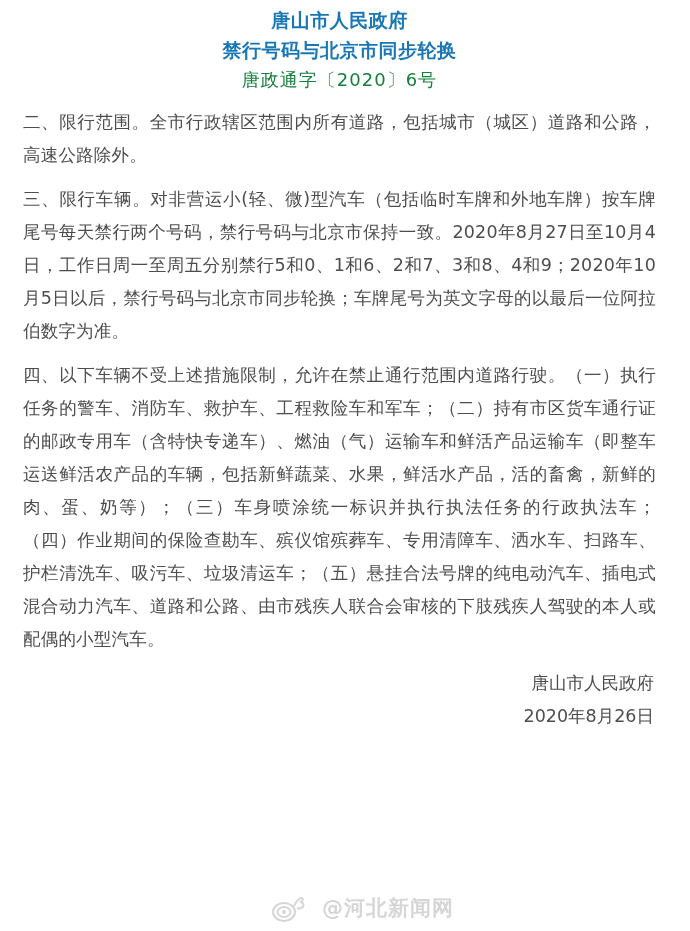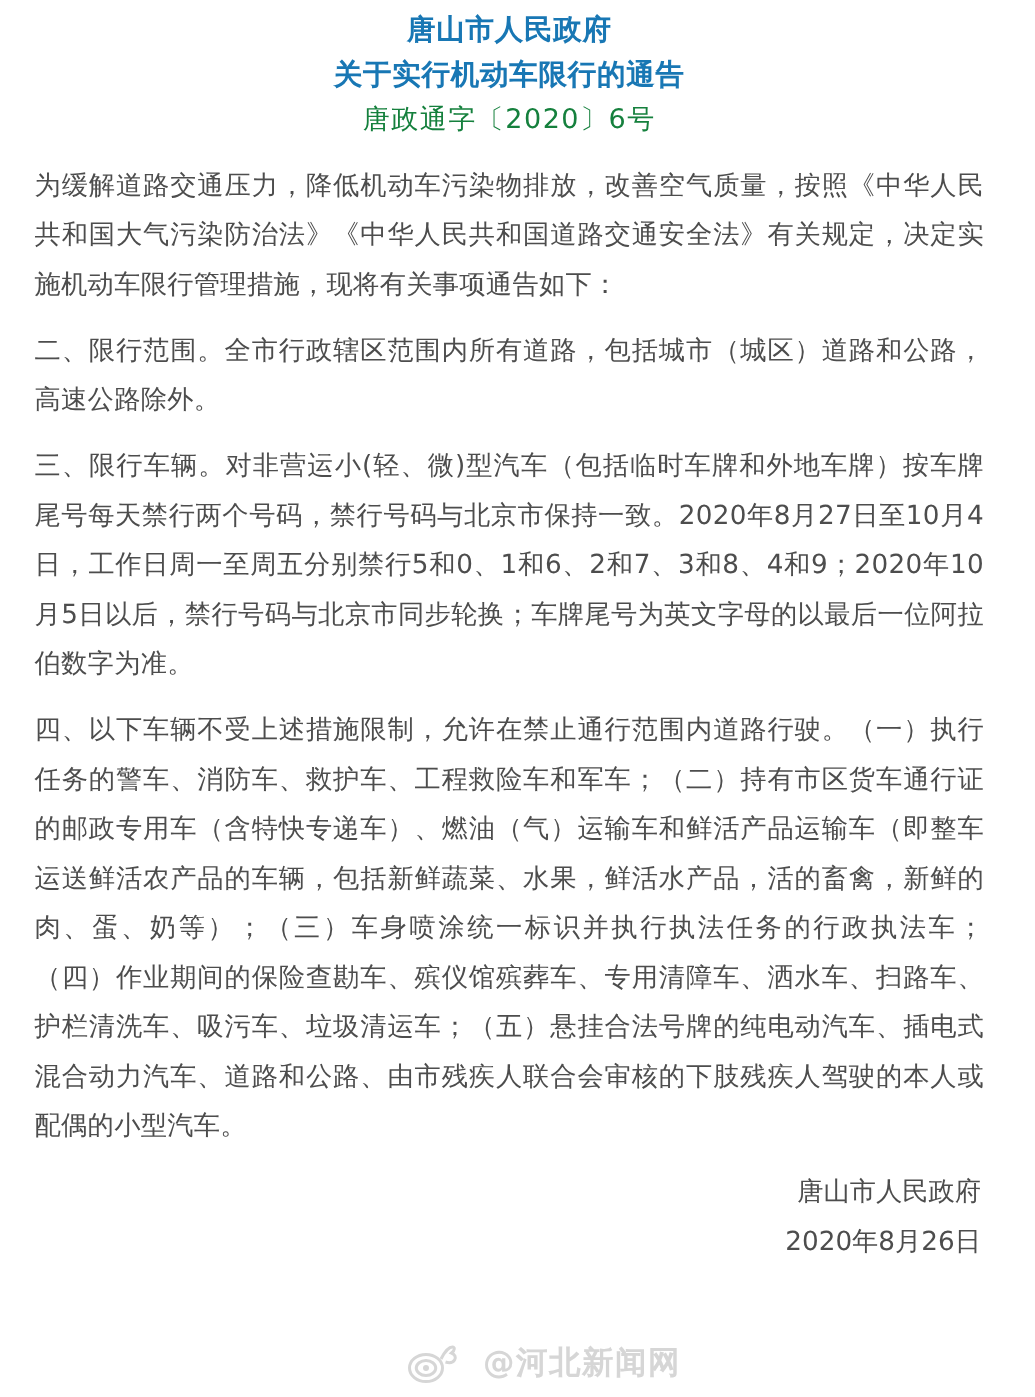--- a/index.html
+++ b/index.html
@@ -69,26 +69,25 @@
   }
   .watermark svg { display: block; }
 </style>
 </head>
 <body>
 
 <div class="doc">
 
   <header>
     <h1 class="title">唐山市人民政府</h1>
-    <h1 class="title">关于实行机动车限行的通告</h1>
+    <h1 class="title">禁行号码与北京市同步轮换</h1>
     <div class="doc-number">唐政通字〔2020〕6号</div>
   </header>
 
   <main class="body-text">
-    <p class="first">为缓解道路交通压力，降低机动车污染物排放，改善空气质量，按照《中华人民共和国大气污染防治法》《中华人民共和国道路交通安全法》有关规定，决定实施机动车限行管理措施，现将有关事项通告如下：</p>
     <p>二、限行范围。全市行政辖区范围内所有道路，包括城市（城区）道路和公路，高速公路除外。</p>
     <p>三、限行车辆。对非营运小(轻、微)型汽车（包括临时车牌和外地车牌）按车牌尾号每天禁行两个号码，禁行号码与北京市保持一致。2020年8月27日至10月4日，工作日周一至周五分别禁行5和0、1和6、2和7、3和8、4和9；2020年10月5日以后，禁行号码与北京市同步轮换；车牌尾号为英文字母的以最后一位阿拉伯数字为准。</p>
     <p>四、以下车辆不受上述措施限制，允许在禁止通行范围内道路行驶。（一）执行任务的警车、消防车、救护车、工程救险车和军车；（二）持有市区货车通行证的邮政专用车（含特快专递车）、燃油（气）运输车和鲜活产品运输车（即整车运送鲜活农产品的车辆，包括新鲜蔬菜、水果，鲜活水产品，活的畜禽，新鲜的肉、蛋、奶等）；（三）车身喷涂统一标识并执行执法任务的行政执法车；（四）作业期间的保险查勘车、殡仪馆殡葬车、专用清障车、洒水车、扫路车、护栏清洗车、吸污车、垃圾清运车；（五）悬挂合法号牌的纯电动汽车、插电式混合动力汽车、道路和公路、由市残疾人联合会审核的下肢残疾人驾驶的本人或配偶的小型汽车。</p>
 
     <div class="signature">
       <div>唐山市人民政府</div>
       <div>2020年8月26日</div>
     </div>
   </main>
 

